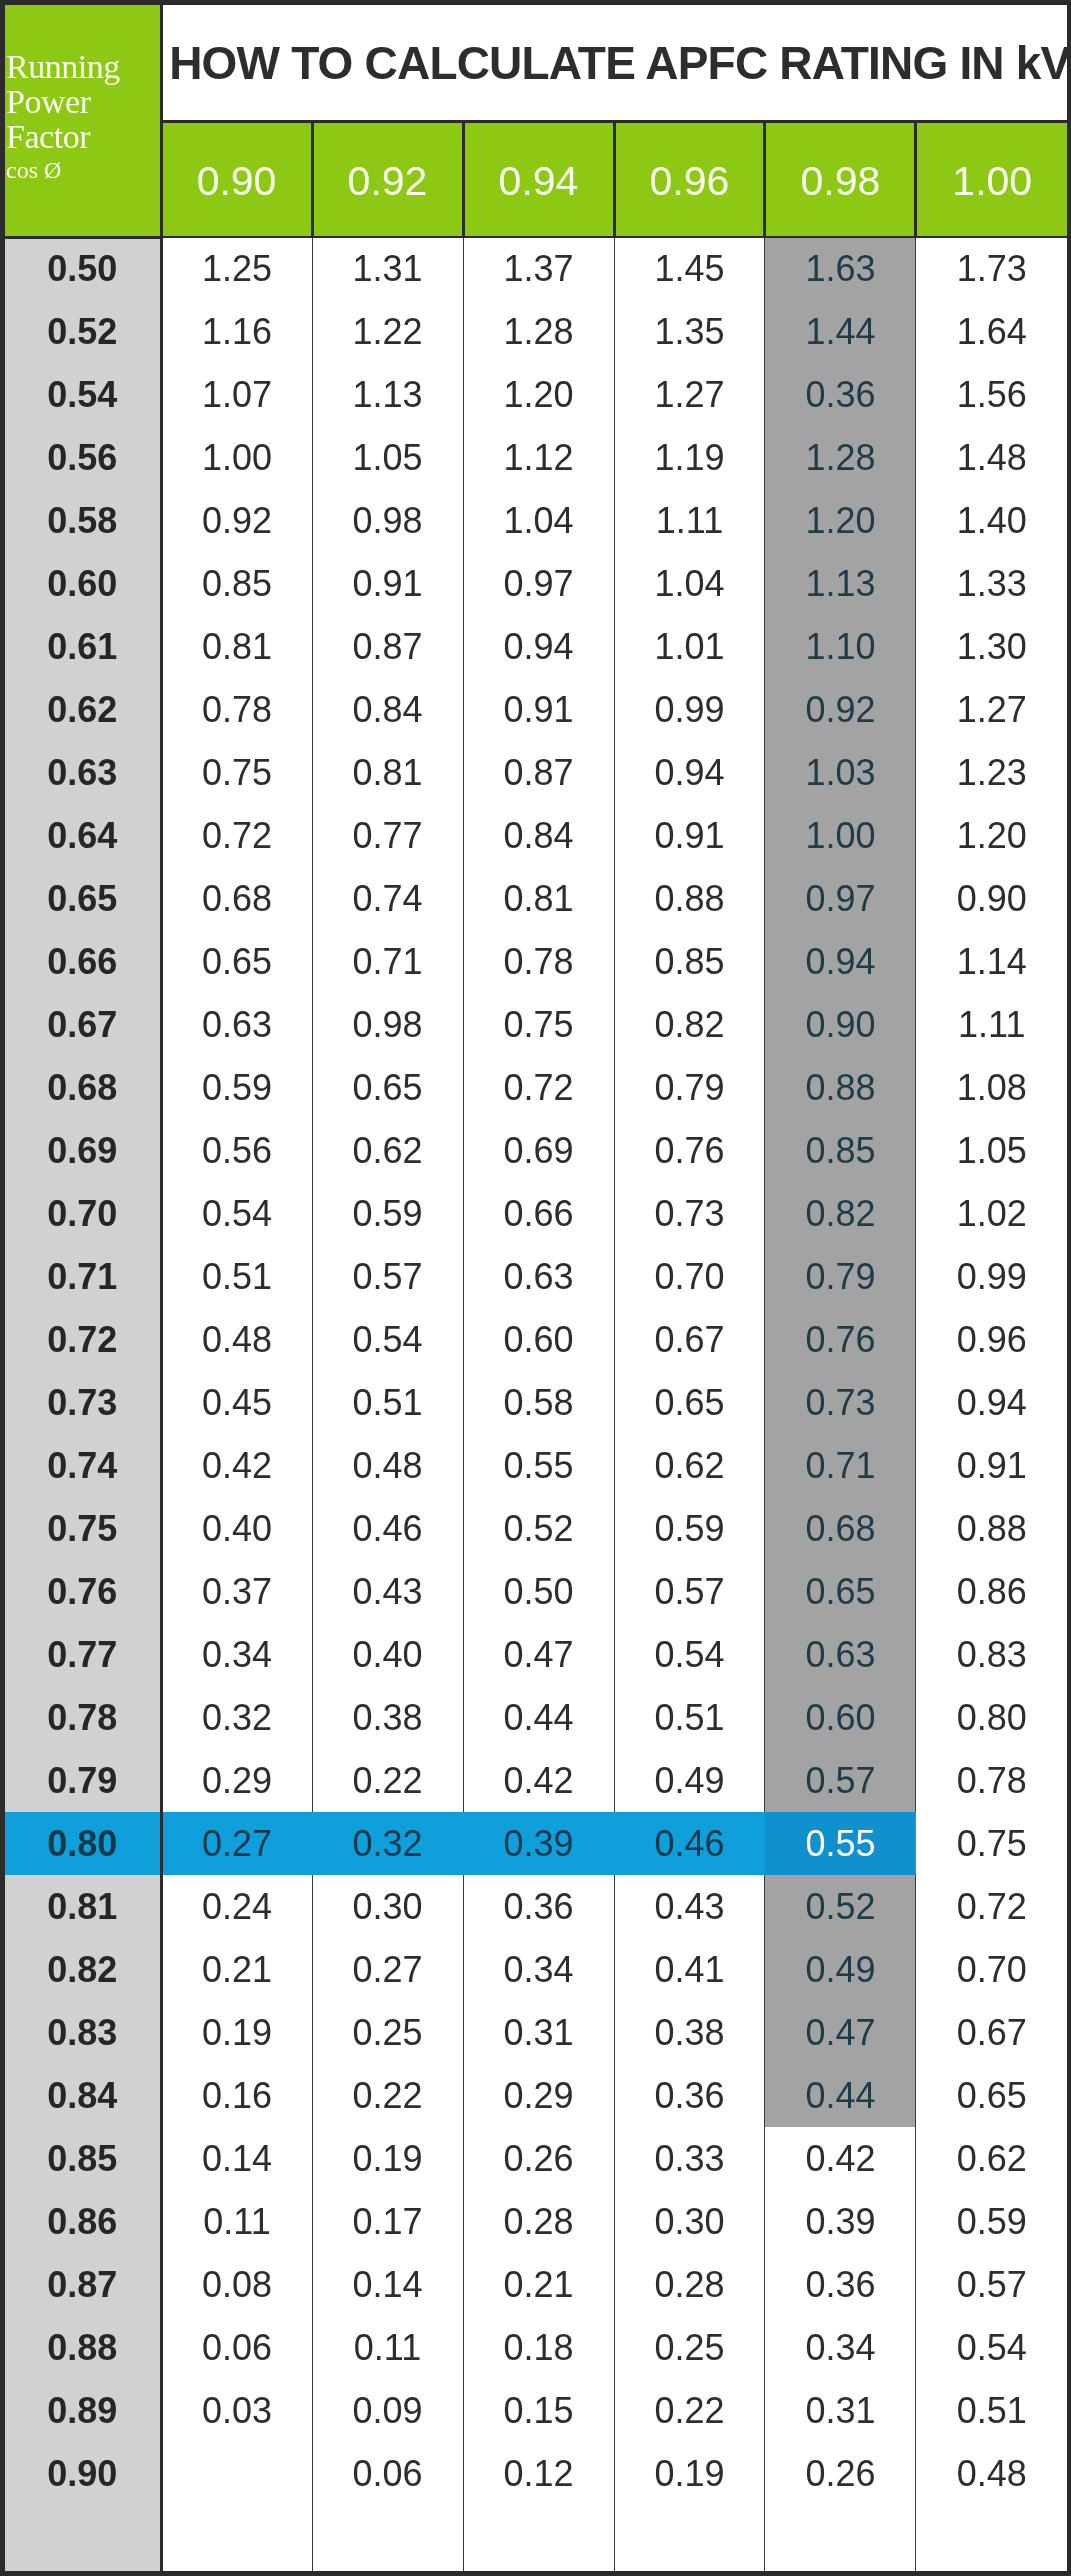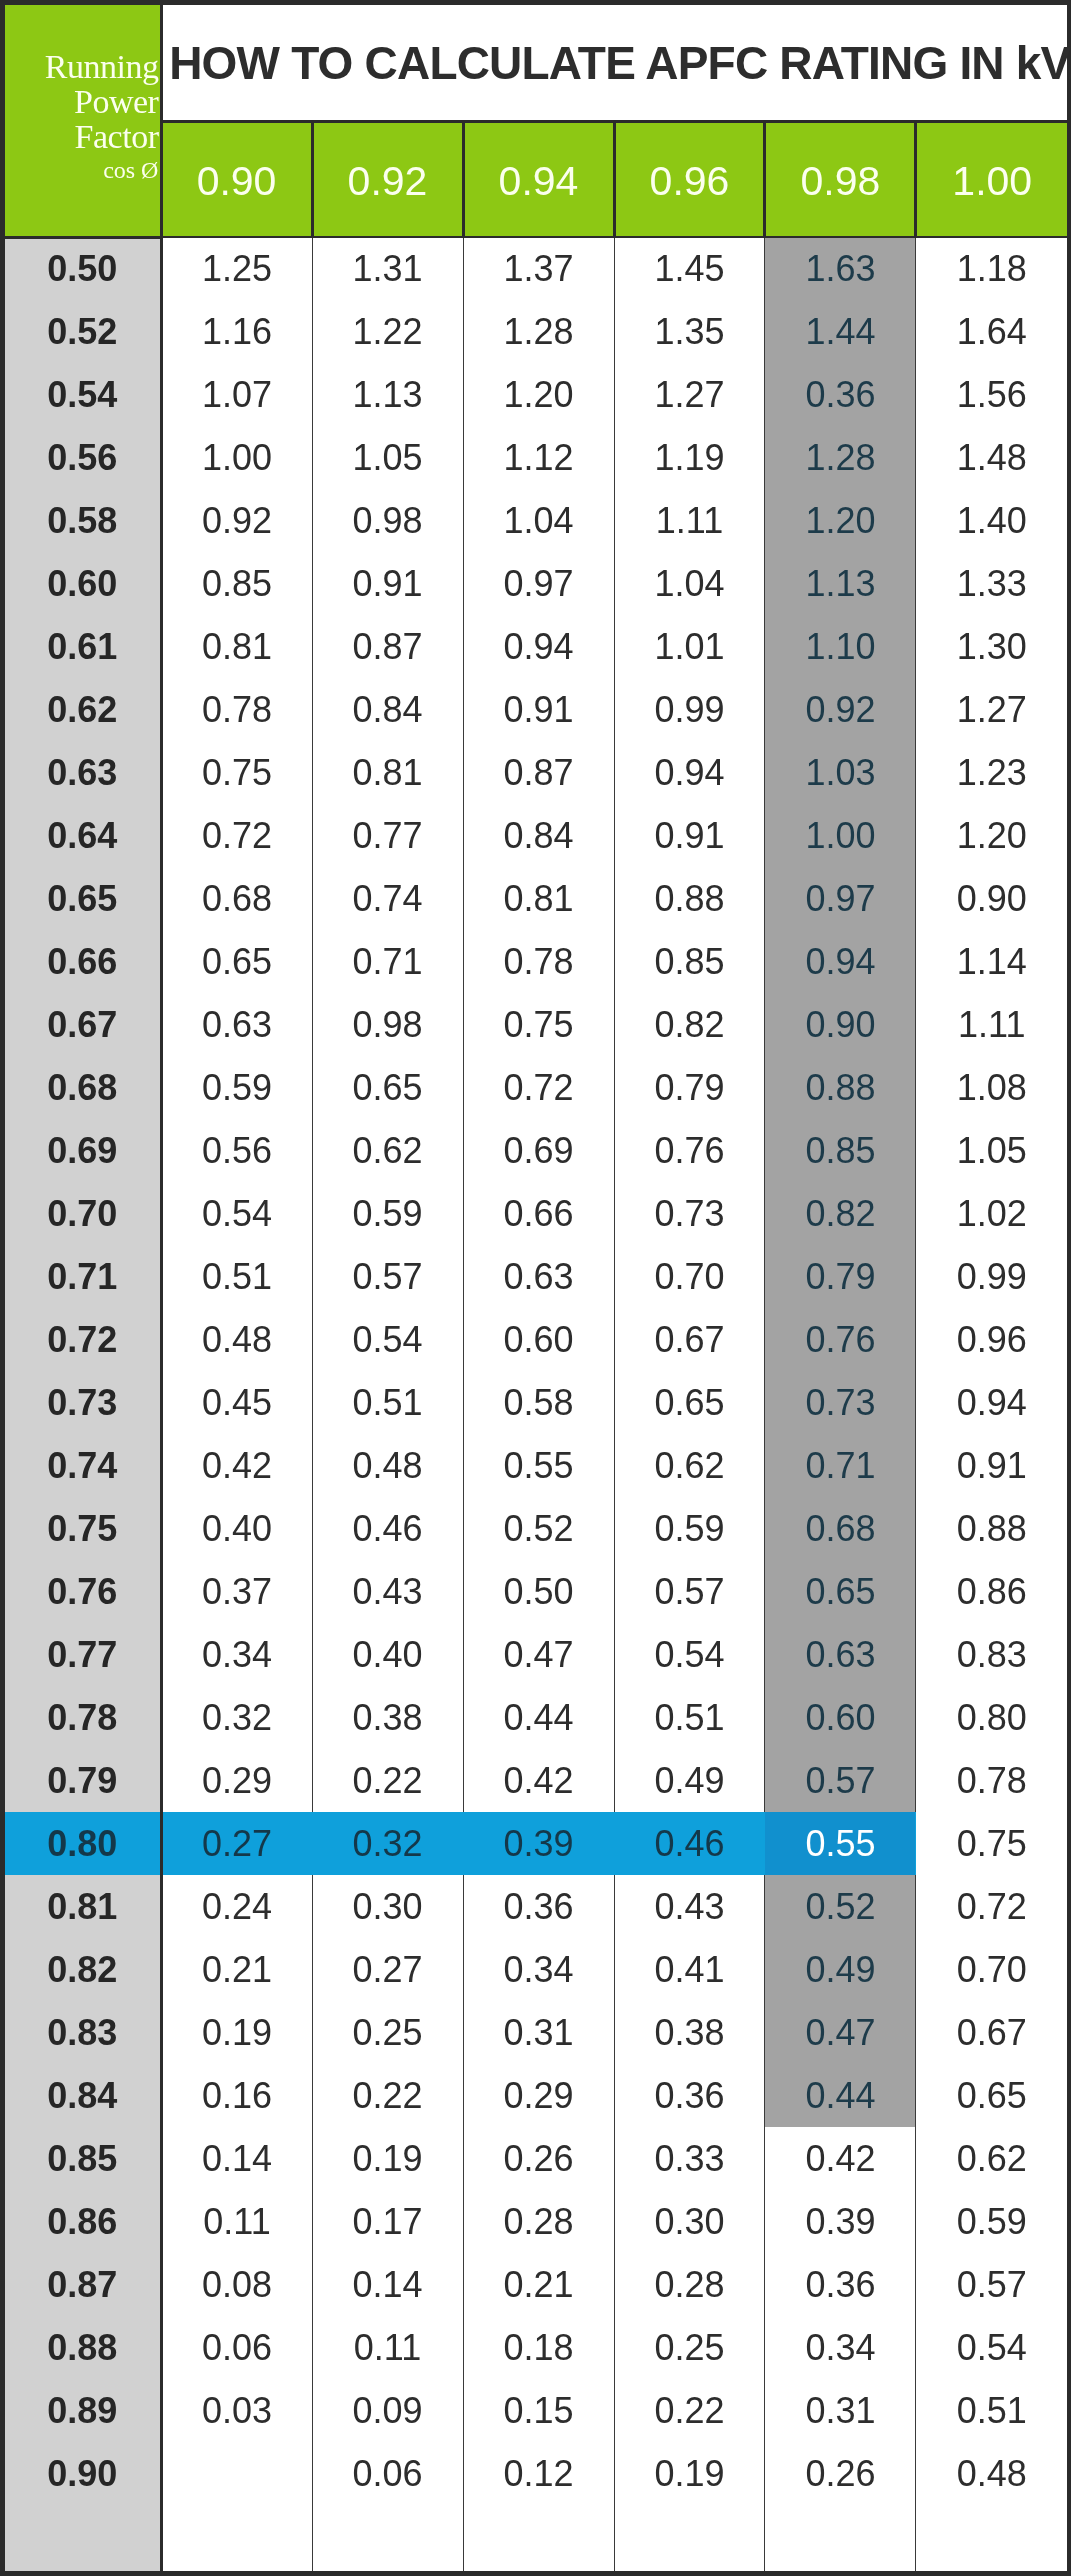--- a/index.html
+++ b/index.html
@@ -36,21 +36,21 @@
   }
 
   
   col.c-label { width: 154px; }
   col.c-data  { width: 149px; }
 
   
   td.corner {
     background: #8DC814;
     color: #fbffee;
-    text-align: right;
+    text-align: left;
     vertical-align: middle;
     font-family: "Liberation Serif", serif;
     padding: 2.2px 1.1px 5.5px 1.1px;
     border-right: 3.8px solid #2b2b2b;
     border-bottom: 3.8px solid #2b2b2b;
   }
   .corner-l1, .corner-l2, .corner-l3 {
     font-size: 34px;
     line-height: 1.02;
     font-weight: 400;
@@ -168,21 +168,21 @@
             <td class="colhead">0.98</td>
             <td class="colhead last">1.00</td>
           </tr>
       <tr class="datarow">
             <td class="rowlabel">0.50</td>
             <td class="cell">1.25</td>
             <td class="cell">1.31</td>
             <td class="cell">1.37</td>
             <td class="cell">1.45</td>
             <td class="cell col-hl">1.63</td>
-            <td class="cell last">1.18</td>
+            <td class="cell last">1.73</td>
           </tr>
           <tr class="datarow">
             <td class="rowlabel">0.52</td>
             <td class="cell">1.16</td>
             <td class="cell">1.22</td>
             <td class="cell">1.28</td>
             <td class="cell">1.35</td>
             <td class="cell col-hl">1.44</td>
             <td class="cell last">1.64</td>
           </tr>

